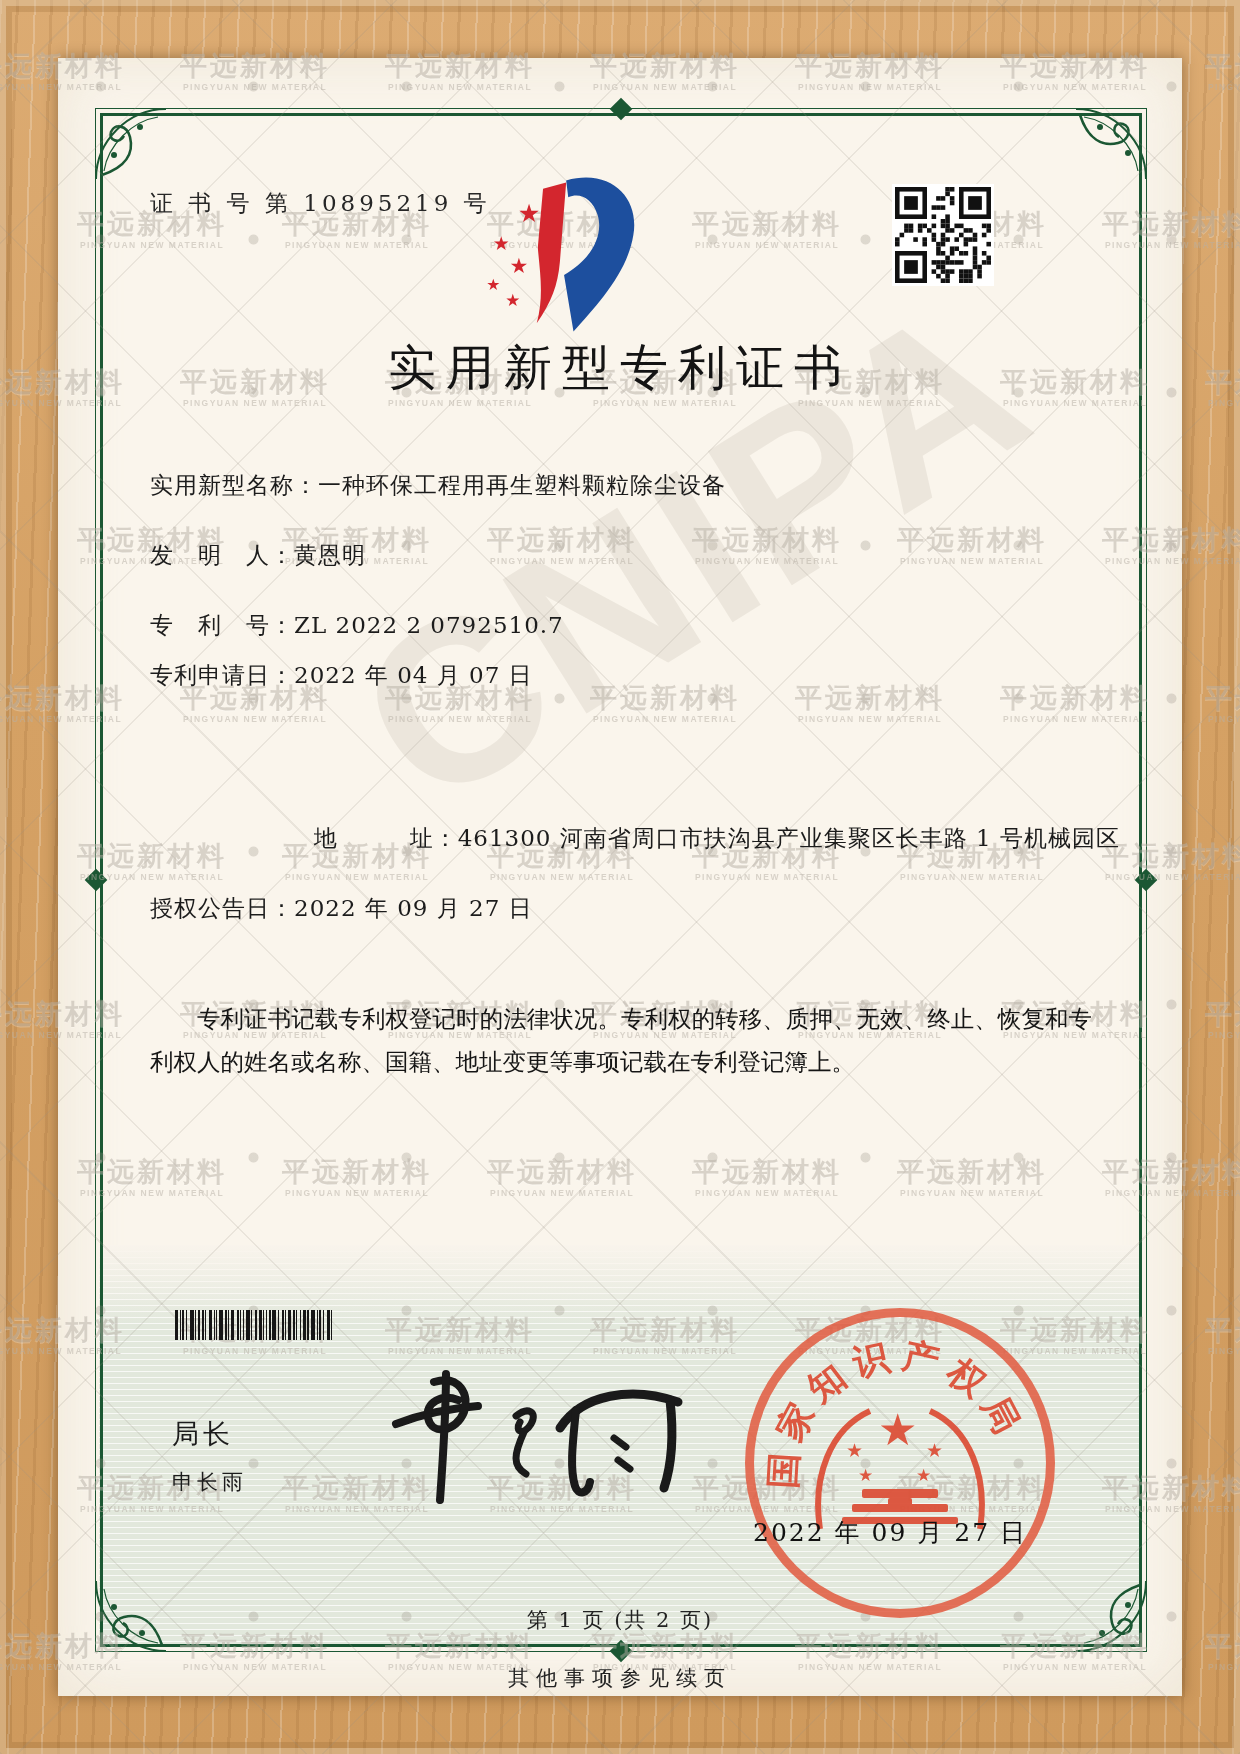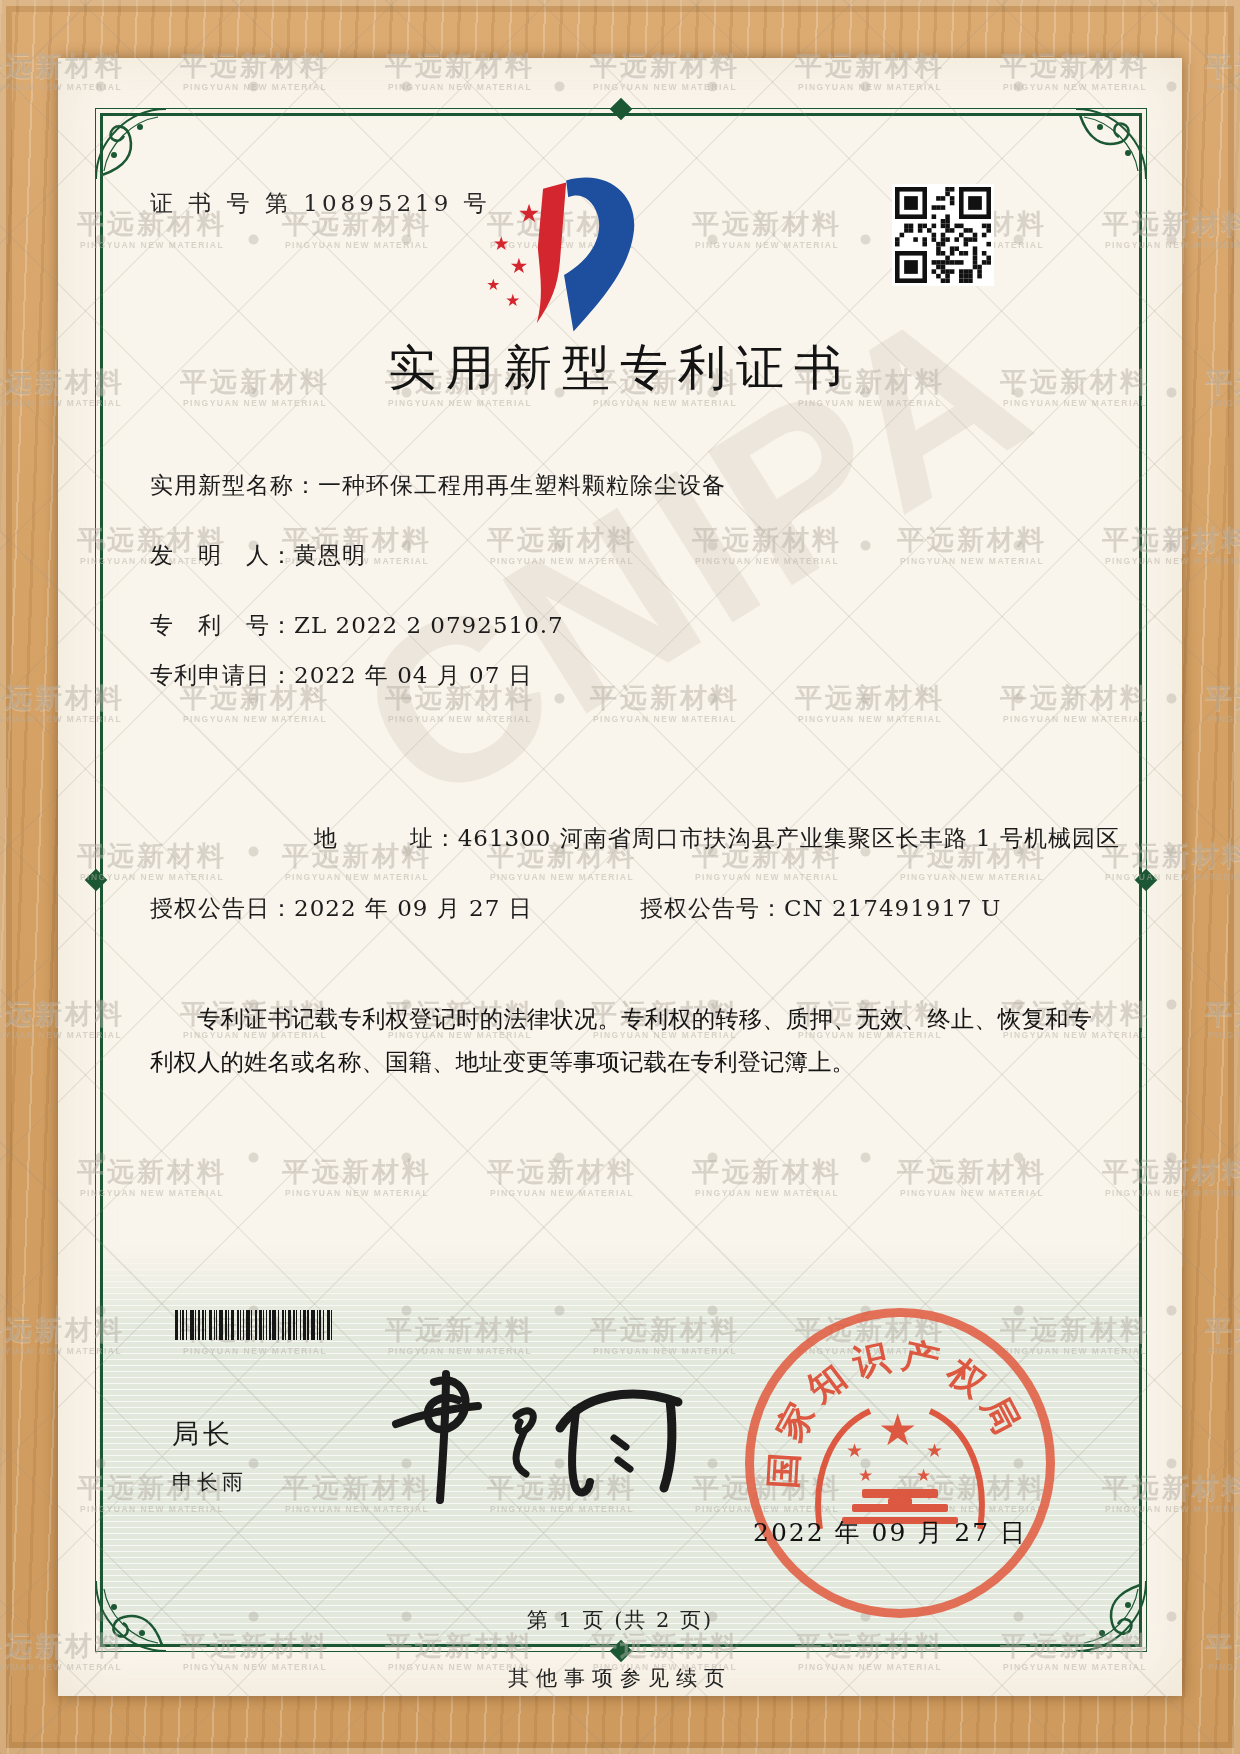--- a/index.html
+++ b/index.html
@@ -589,23 +589,20 @@
       <span class="flabel">专利申请日：</span><span class="fvalue">2022 年 04 月 07 日</span>
     </div>
 
     <div class="addr-row">
       <span class="flabel">地　　　址：</span><span class="fvalue">461300 河南省周口市扶沟县产业集聚区长丰路 1 号机械园区</span>
     </div>
 
     <div class="frow" style="top:893px">
       <span class="flabel">授权公告日：</span><span class="fvalue">2022 年 09 月 27 日</span>
     </div>
-    <div class="grant2">
-      <span class="flabel">授权公告号：</span><span class="fvalue">CN 217491917 U</span>
-    </div>
 
     <div class="paras">
       <p>专利证书记载专利权登记时的法律状况。专利权的转移、质押、无效、终止、恢复和专利权人的姓名或名称、国籍、地址变更等事项记载在专利登记簿上。</p>
     </div>
 
     <svg class="barcode" id="barcode" viewBox="0 0 318 30" preserveAspectRatio="none">
         <rect x="0" y="0" width="3" height="30" fill="#161616"></rect>
         <rect x="5" y="0" width="1" height="30" fill="#161616"></rect>
         <rect x="7" y="0" width="2" height="30" fill="#161616"></rect>
         <rect x="11" y="0" width="1" height="30" fill="#161616"></rect>

